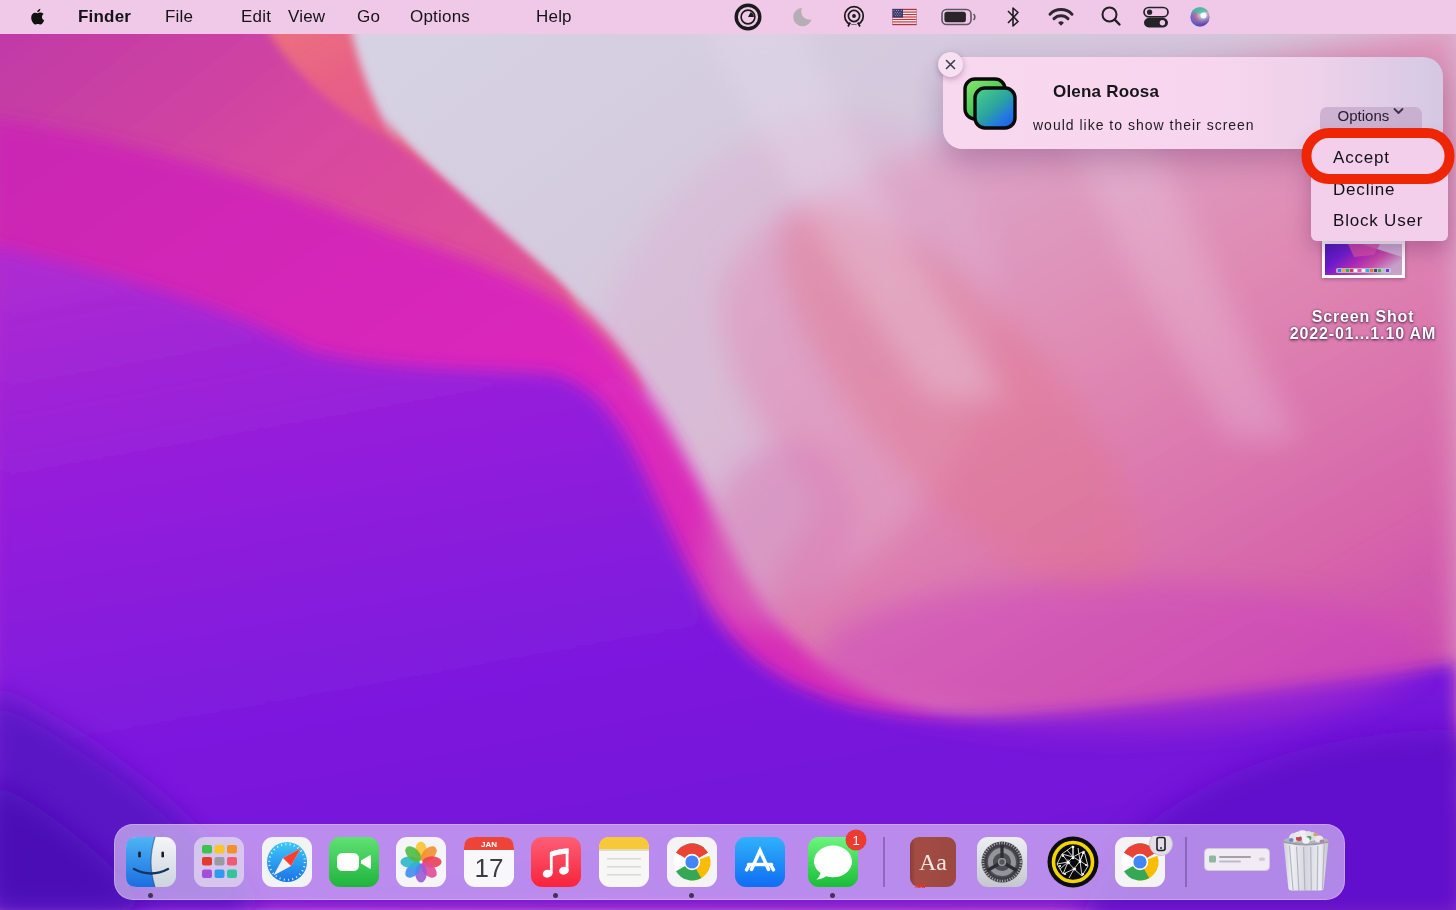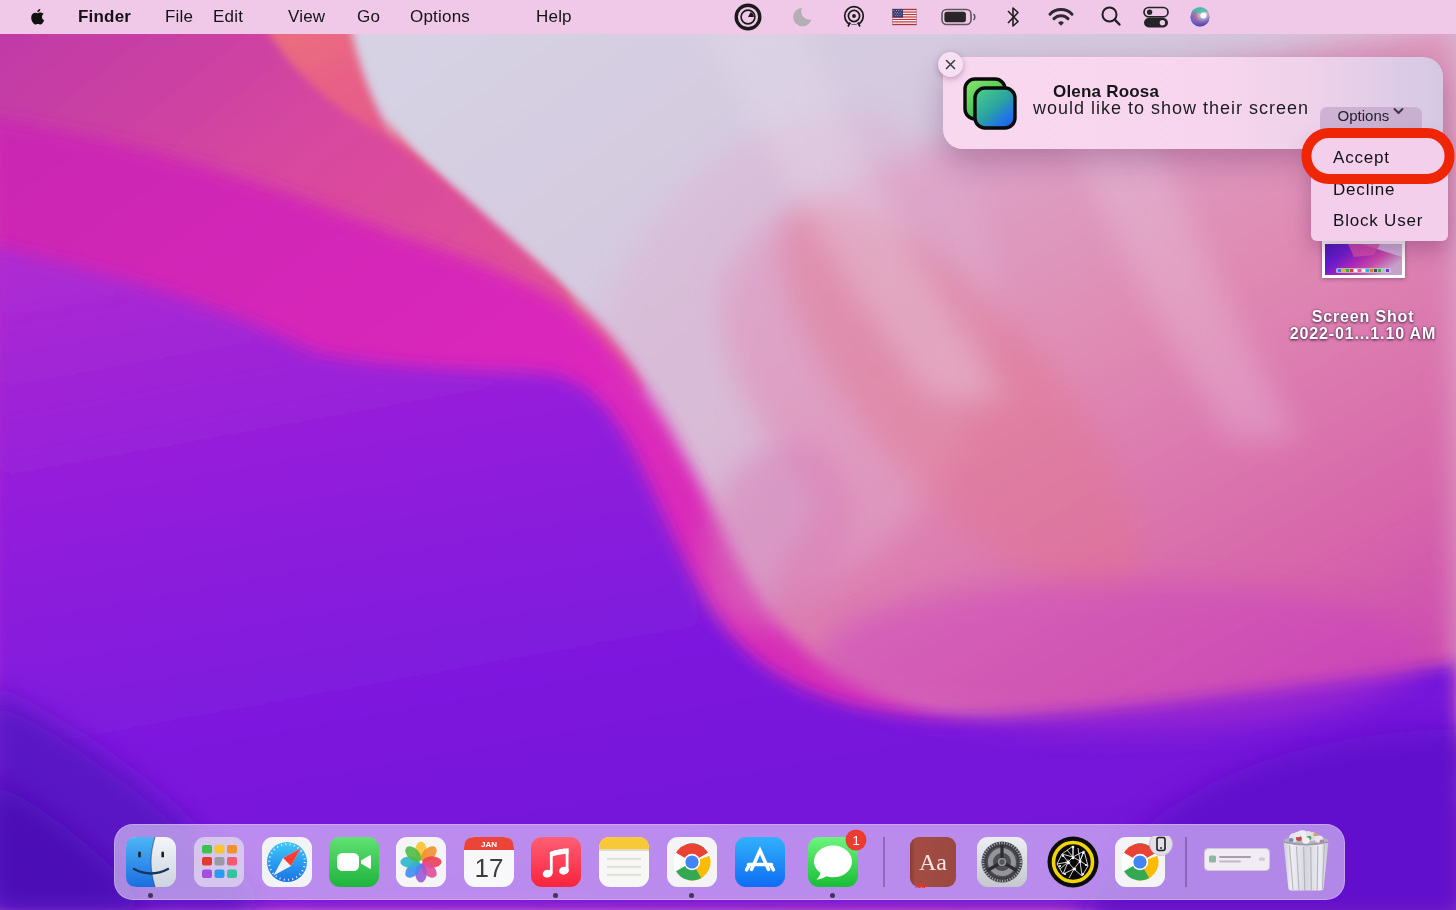--- a/index.html
+++ b/index.html
@@ -12,21 +12,21 @@
   .mi.b{font-weight:bold;}
   .sic{position:absolute;top:0;height:34px;display:flex;align-items:center;z-index:11;}
   
   #notif{position:absolute;left:943px;top:57px;width:500px;height:92px;border-radius:20px;
     background:linear-gradient(90deg,#f8d8ef 0%,#f7d5ee 55%,#eed1ea 75%,#dccbe6 92%,#d5c8e3 100%);
     box-shadow:0 12px 30px rgba(90,30,90,0.30);z-index:20;}
   #closebtn{position:absolute;left:938px;top:52px;width:25px;height:25px;border-radius:50%;
     background:#f7e0f1;box-shadow:0 2px 6px rgba(90,30,90,0.35);z-index:22;
     display:flex;align-items:center;justify-content:center;}
   #ntitle{position:absolute;left:1033px;top:82px;font-size:17px;font-weight:bold;color:#16161a;z-index:21;letter-spacing:0.2px;margin-left:20px;}
-  #nbody{position:absolute;left:1033px;top:98px;font-size:18px;color:#1c1c22;z-index:21;letter-spacing:1px;}
+  #nbody{position:absolute;left:1033px;top:117px;font-size:14px;color:#1c1c22;z-index:21;letter-spacing:1px;}
   #optbtn{position:absolute;left:1320px;top:107px;width:102px;height:29px;border-radius:7px;
     background:rgba(190,162,198,0.65);z-index:21;display:flex;align-items:flex-start;justify-content:center;
     font-size:15px;color:#252030;}
   #nicon{position:absolute;left:962px;top:77px;z-index:21;}
   
   #menu{position:absolute;left:1311px;top:138px;width:137px;height:103px;border-radius:6px;
     background:#f3cfec;box-shadow:0 8px 22px rgba(90,30,90,0.35);z-index:23;}
   .mrow{position:absolute;left:22px;font-size:17px;color:#121216;letter-spacing:0.8px;}
   #redoval{position:absolute;left:1296px;top:122px;z-index:25;}
   
@@ -111,21 +111,21 @@
 <path d="M1060,120 C1110,230 1160,330 1230,440 L1300,440 C1240,330 1190,230 1150,120 Z" fill="#ecdaec" opacity="0.25" filter="url(#b14)"></path>
 </svg>
 
 <div id="menubar"></div>
 <svg class="abs" style="left:29px;top:8px;z-index:11" width="16" height="19" viewBox="0 0 16 19">
   <path fill="#111" d="M11.3,4.6c-1.1,0-2,0.6-2.6,0.6C8.1,5.2,7.2,4.7,6.2,4.7C4.2,4.7,2.2,6.3,2.2,9.4c0,1.9,0.7,3.9,1.6,5.2c0.8,1.1,1.5,2,2.5,2c1,0,1.4-0.6,2.6-0.6c1.2,0,1.5,0.6,2.6,0.6c1.1,0,1.8-1,2.5-2c0.8-1.1,1.1-2.2,1.1-2.3c0,0-2.2-0.8-2.2-3.2c0-2,1.6-2.9,1.7-3C13.5,4.8,12.1,4.6,11.3,4.6z"></path>
   <path fill="#111" d="M10.5,3.1c0.5-0.6,0.9-1.5,0.8-2.4C10.5,0.8,9.6,1.3,9.1,1.9C8.6,2.4,8.2,3.3,8.3,4.2C9.2,4.3,10,3.7,10.5,3.1z"></path>
 </svg>
 <span class="mi b" style="left:78px">Finder</span>
 <span class="mi" style="left:165px">File</span>
-<span class="mi" style="left:213px">Edit</span>
+<span class="mi" style="left:241px">Edit</span>
 <span class="mi" style="left:288px">View</span>
 <span class="mi" style="left:357px">Go</span>
 <span class="mi" style="left:410px">Options</span>
 <span class="mi" style="left:536px">Help</span>
 
 <svg class="sic" style="left:734px" width="28" height="34" viewBox="0 0 28 34">
   <circle cx="14" cy="17" r="11.8" fill="none" stroke="#1a1a1a" stroke-width="3.4"></circle>
   <circle cx="14" cy="17" r="6.9" fill="none" stroke="#1a1a1a" stroke-width="1.6"></circle>
   <path d="M14,17 L14,11.2 A5.8,5.8 0 0 1 19.2,14.2 Z" fill="#1a1a1a" transform="rotate(28 14 17)"></path>
 </svg>

